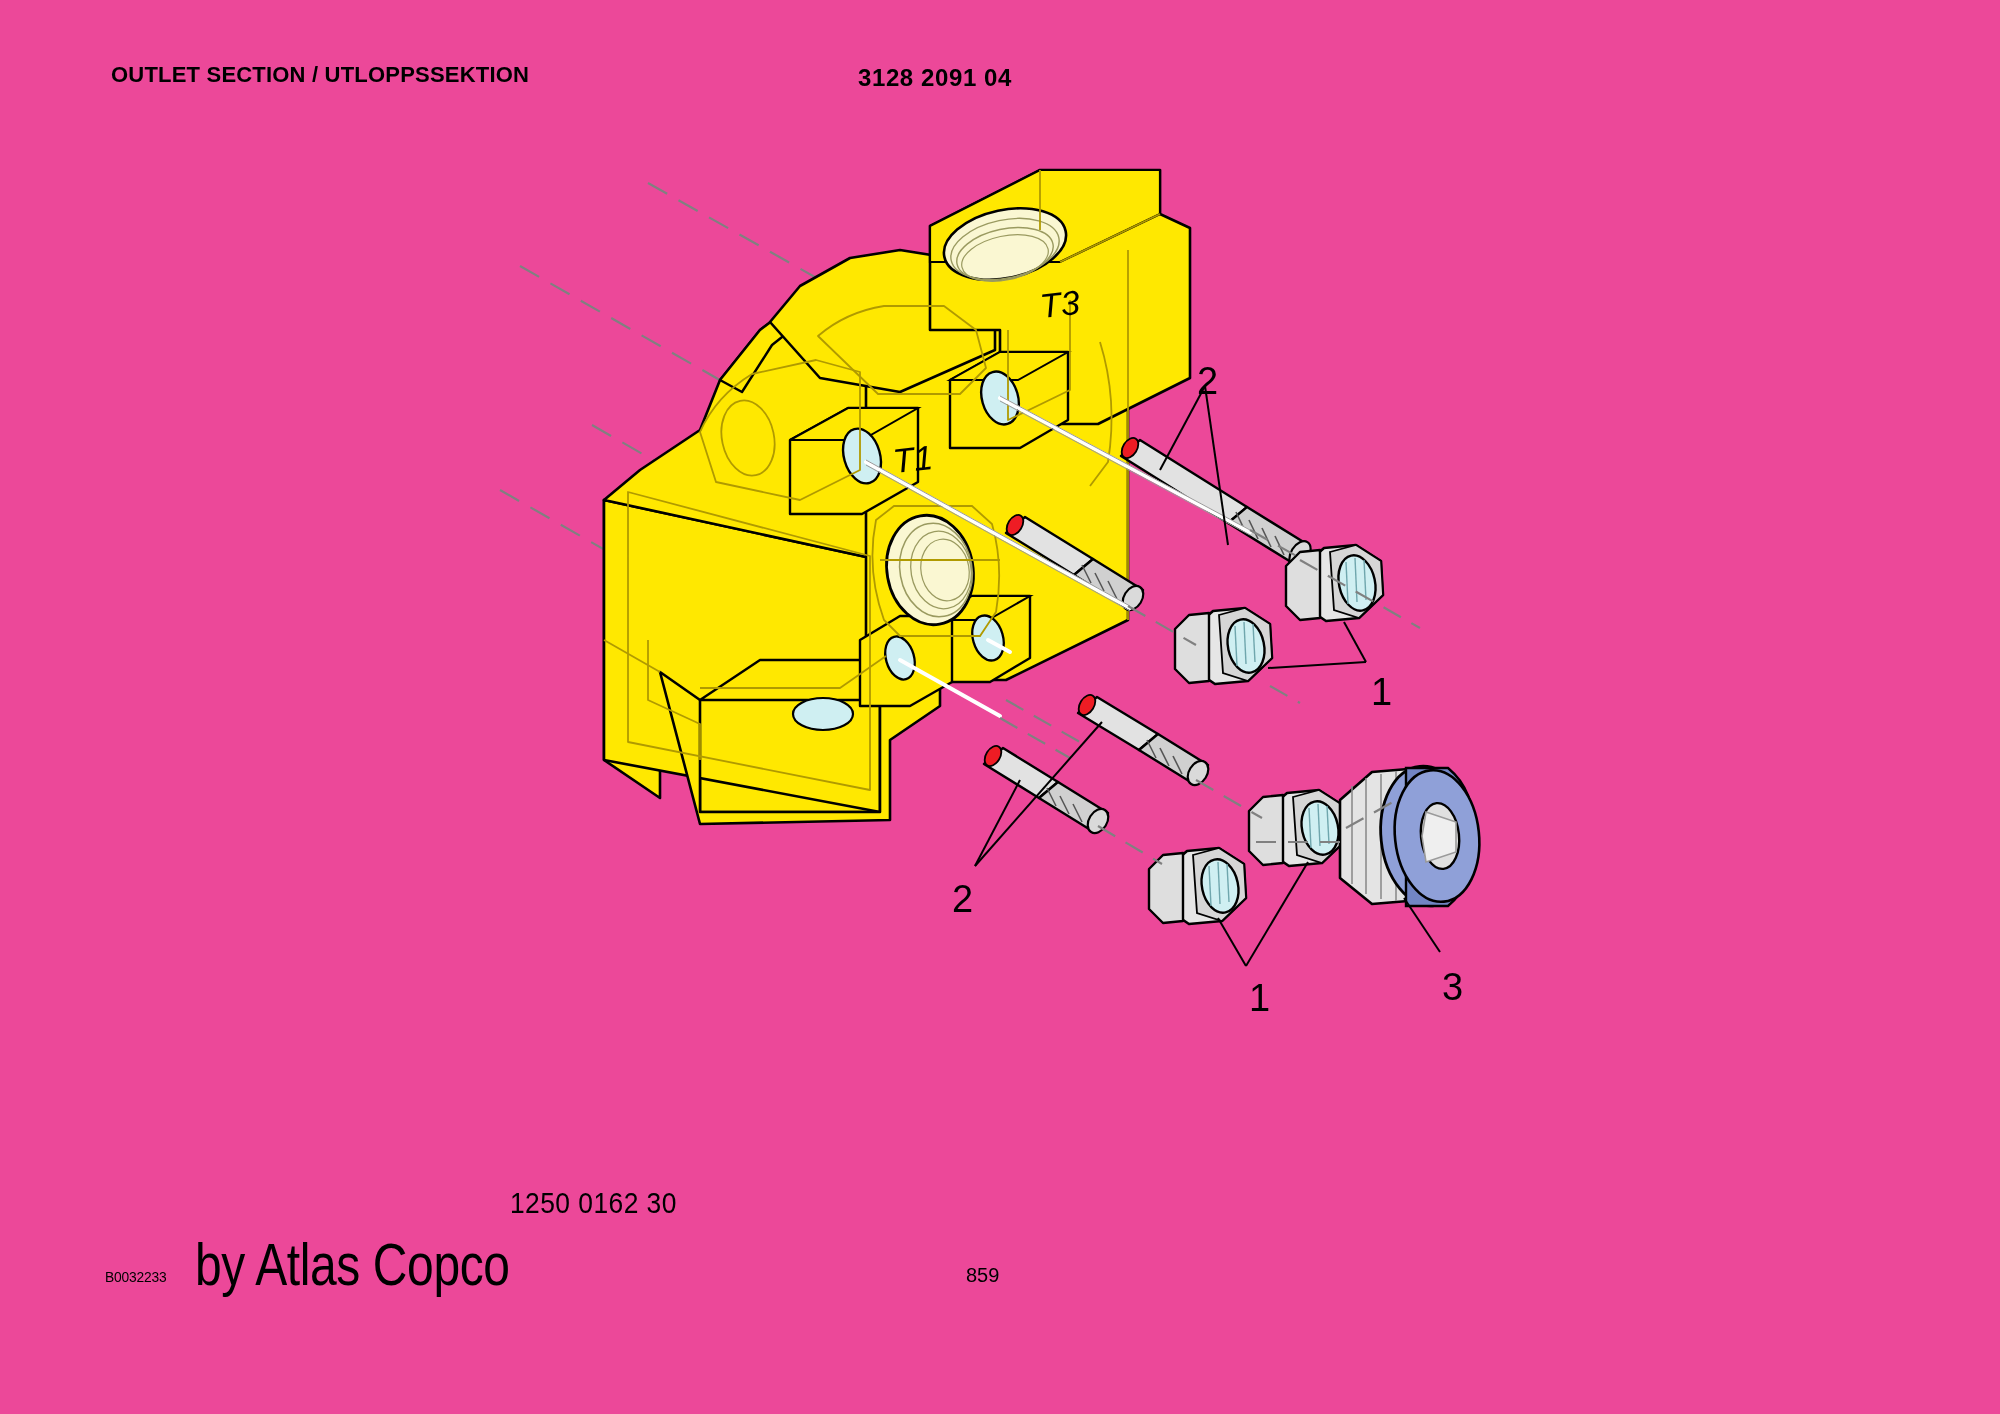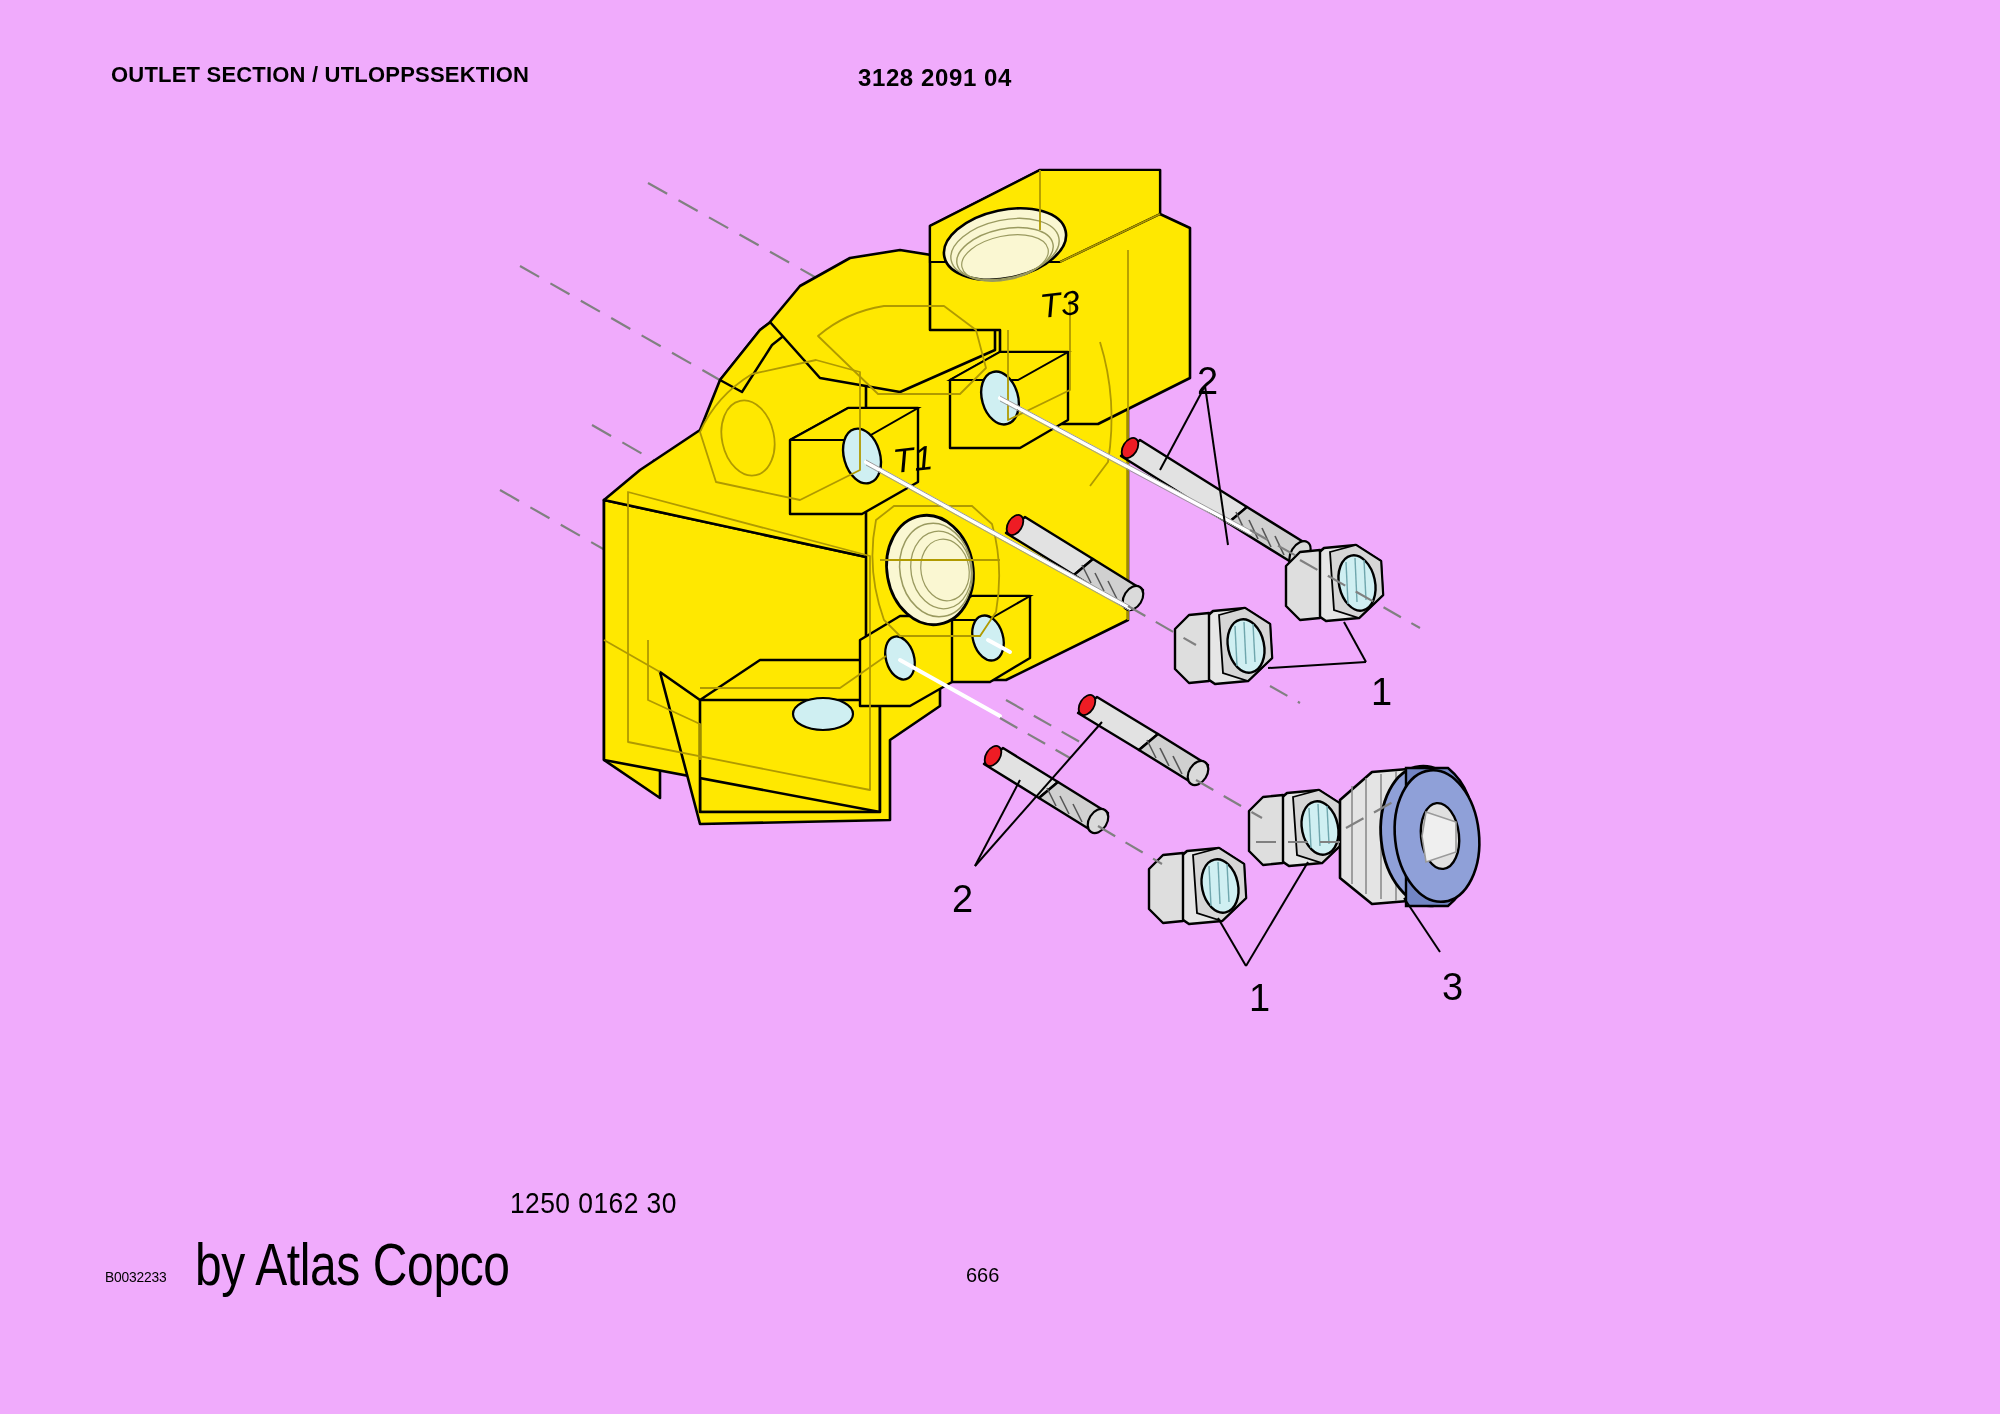--- a/index.html
+++ b/index.html
@@ -1,21 +1,21 @@
 <!DOCTYPE html>
 <html><head>
 <meta charset="utf-8">
 <title>Outlet Section Parts Diagram</title>
 <style>
   html,body{margin:0;padding:0;background:#ffffff;}
   body{
     width:2000px;height:1414px;position:relative;overflow:hidden;
     font-family:"Liberation Sans",sans-serif;color:#000;
   }
-  .page{position:absolute;inset:0;background:#f0abfc;}
+  .page{position:absolute;inset:0;background:#ec4899;}
 
   
   .hdr-left{
     position:absolute;left:111px;top:62px;
     font-size:22px;font-weight:bold;letter-spacing:.2px;
     white-space:nowrap;
   }
   .hdr-center{
     position:absolute;left:858px;top:64px;
     font-size:24px;font-weight:bold;letter-spacing:.6px;
@@ -315,15 +315,15 @@
 
   <div class="callout" style="left: 1197px; top: 362px;">2</div>
   <div class="callout" style="left: 1371px; top: 673px;">1</div>
   <div class="callout" style="left: 952px; top: 880px;">2</div>
   <div class="callout" style="left: 1249px; top: 979px;">1</div>
   <div class="callout" style="left: 1442px; top: 968px;">3</div>
 
   <div class="drawing-no">1250 0162 30</div>
   <div class="bcode">B0032233</div>
   <div class="brand">by Atlas Copco</div>
-  <div class="pageno">666</div>
+  <div class="pageno">859</div>
 
 </div>
 
 </body></html>

